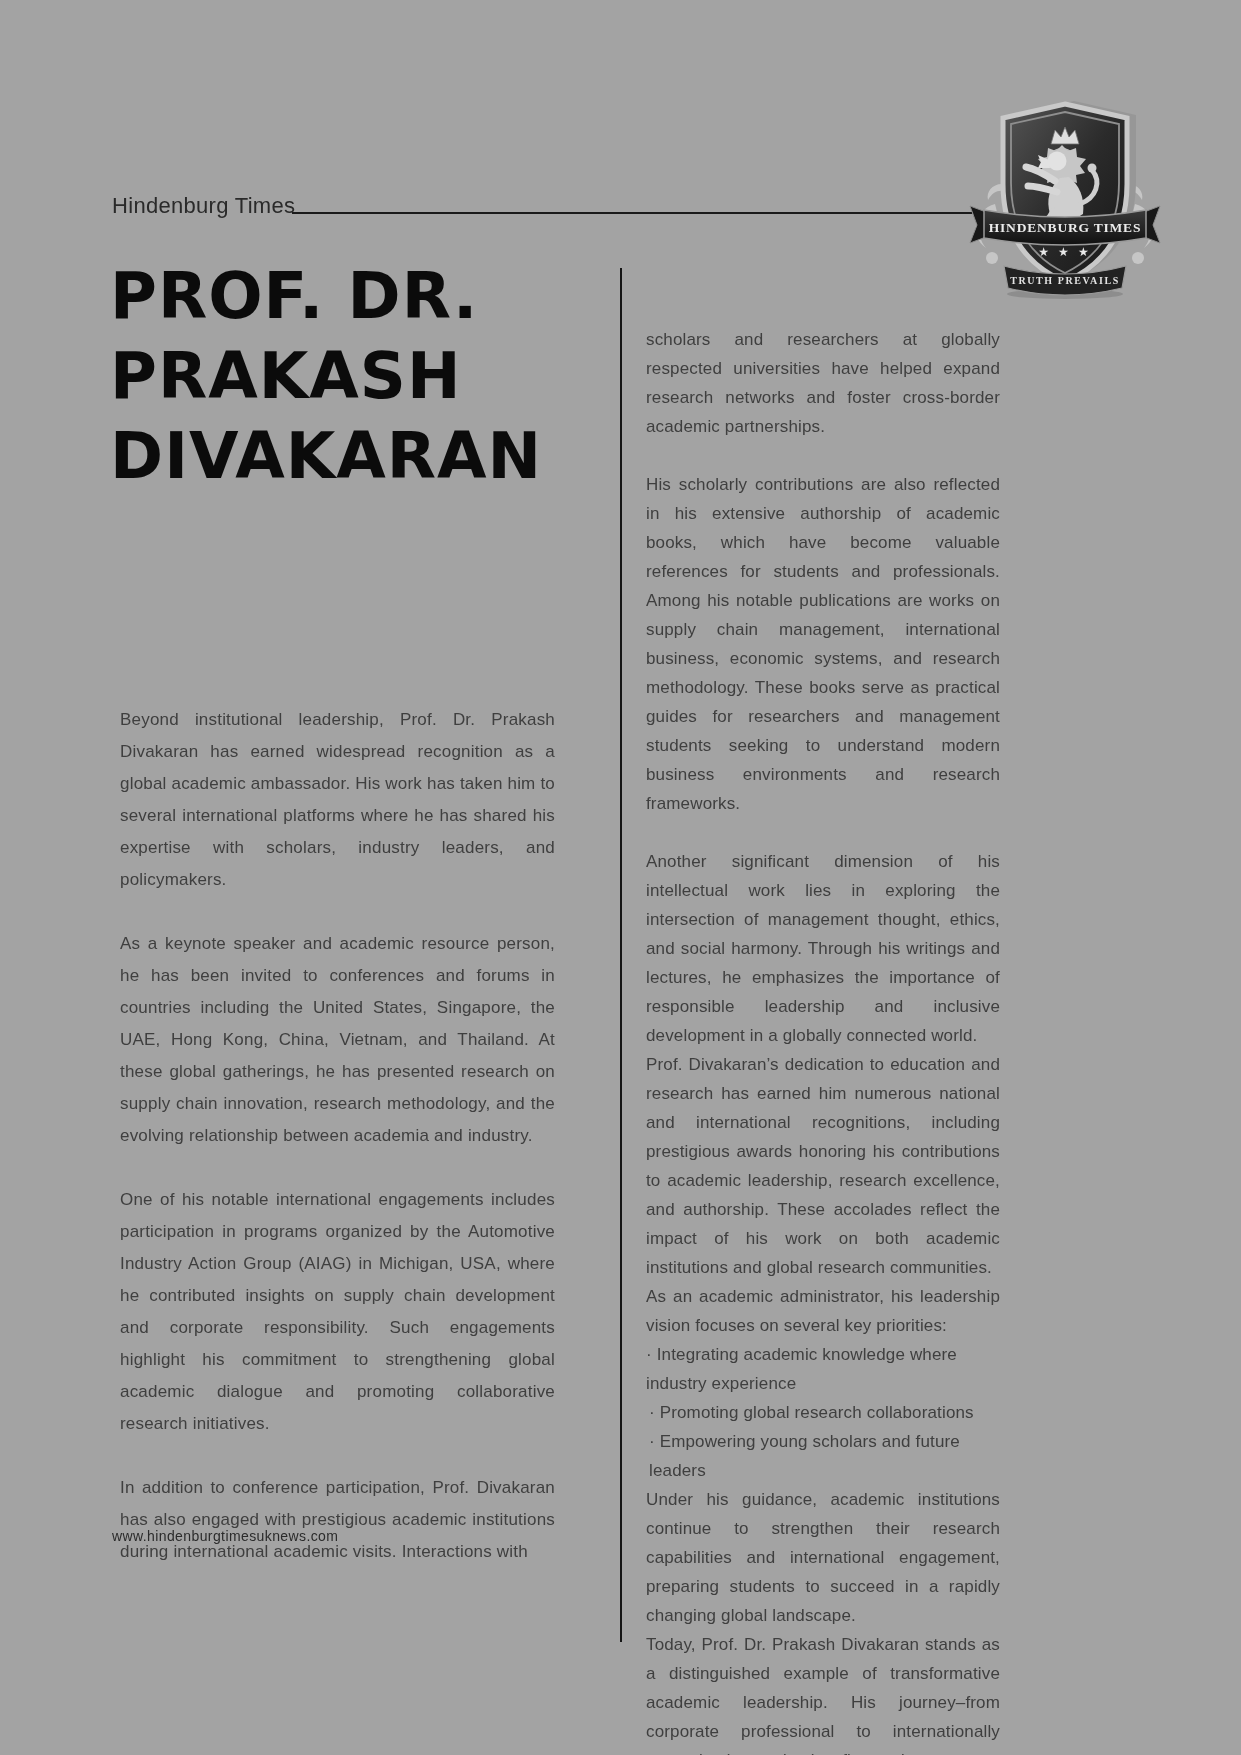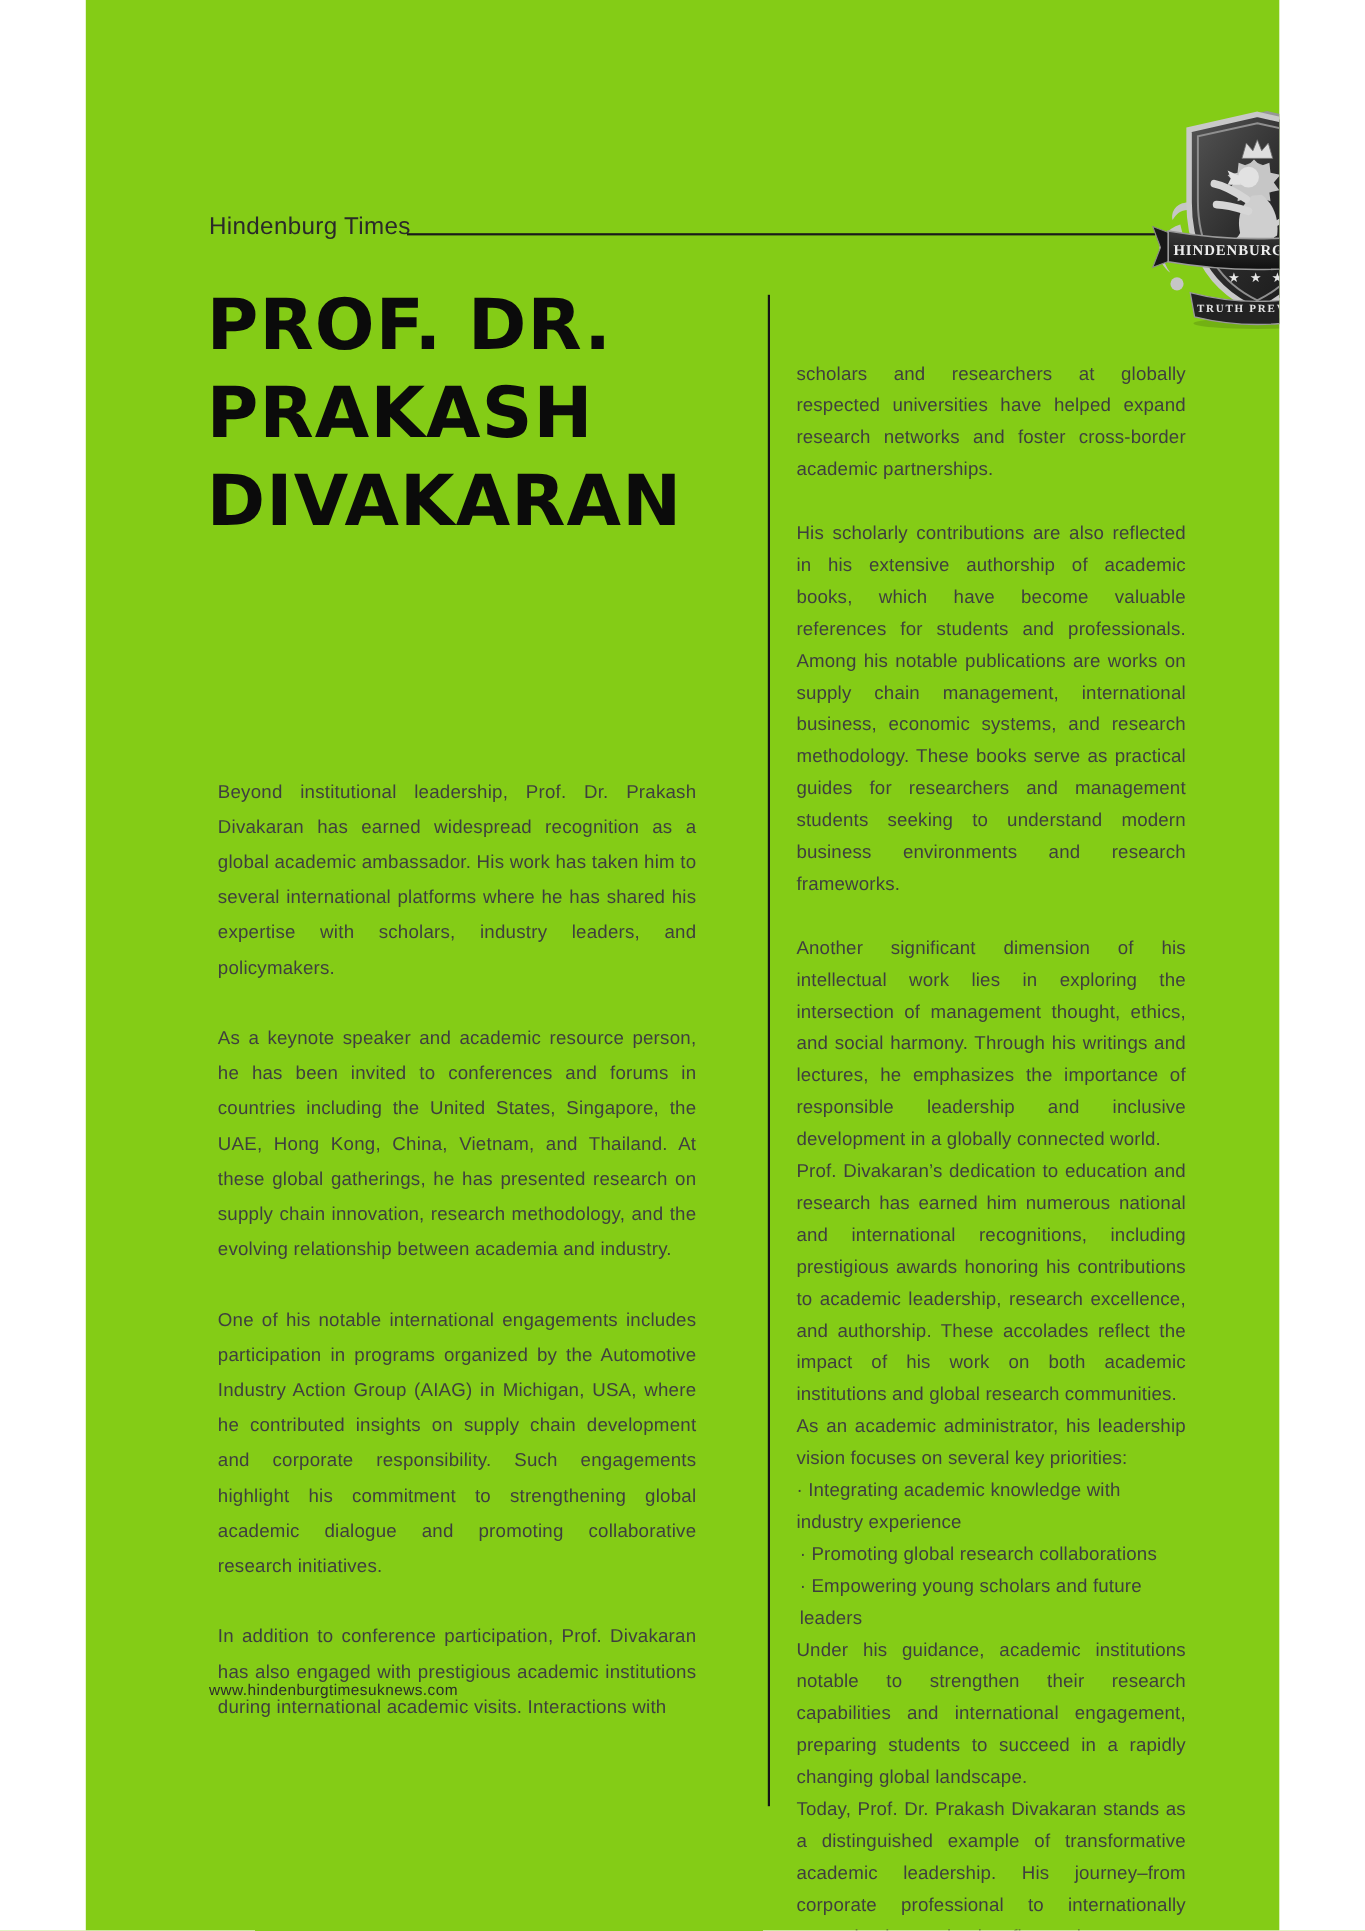--- a/index.html
+++ b/index.html
@@ -1,21 +1,21 @@
 <!DOCTYPE html>
 <html><head>
 <meta charset="utf-8">
 <style>
   * { margin:0; padding:0; box-sizing:border-box; }
   html,body { background:#ffffff; }
   .page {
     position:relative;
-    width:1085px; height:1755px;
+    width:1241px; height:1755px;
     margin:0 auto;
-    background:#84cc16;
+    background:#a3a3a3;
     overflow:hidden;
     font-family:"Liberation Sans", sans-serif;
   }
   .masthead {
     position:absolute; left:112px; top:193px;
     font-size:22px; color:#2a2a2a; letter-spacing:.3px;
   }
   .masthead-rule {
     position:absolute; left:292px; top:212px;
     width:680px; height:2px; background:#1a1a1a;
@@ -150,23 +150,23 @@
     <p>One of his notable international engagements includes participation in programs organized by the Automotive Industry Action Group (AIAG) in Michigan, USA, where he contributed insights on supply chain development and corporate responsibility. Such engagements highlight his commitment to strengthening global academic dialogue and promoting collaborative research initiatives.</p>
     <p>In addition to conference participation, Prof. Divakaran has also engaged with prestigious academic institutions during international academic visits. Interactions with</p>
   </div>
 
   <div class="right-col">
     <p class="spaced">scholars and researchers at globally respected universities have helped expand research networks and foster cross-border academic partnerships.</p>
     <p class="spaced">His scholarly contributions are also reflected in his extensive authorship of academic books, which have become valuable references for students and professionals. Among his notable publications are works on supply chain management, international business, economic systems, and research methodology. These books serve as practical guides for researchers and management students seeking to understand modern business environments and research frameworks.</p>
     <p>Another significant dimension of his intellectual work lies in exploring the intersection of management thought, ethics, and social harmony. Through his writings and lectures, he emphasizes the importance of responsible leadership and inclusive development in a globally connected world.</p>
     <p>Prof. Divakaran’s dedication to education and research has earned him numerous national and international recognitions, including prestigious awards honoring his contributions to academic leadership, research excellence, and authorship. These accolades reflect the impact of his work on both academic institutions and global research communities.</p>
     <p>As an academic administrator, his leadership vision focuses on several key priorities:</p>
-    <p class="bullet first">· Integrating academic knowledge with industry experience</p>
+    <p class="bullet first">· Integrating academic knowledge where industry experience</p>
     <p class="bullet">· Promoting global research collaborations</p>
     <p class="bullet">· Empowering young scholars and future leaders</p>
-    <p>Under his guidance, academic institutions notable to strengthen their research capabilities and international engagement, preparing students to succeed in a rapidly changing global landscape.</p>
+    <p>Under his guidance, academic institutions continue to strengthen their research capabilities and international engagement, preparing students to succeed in a rapidly changing global landscape.</p>
     <p>Today, Prof. Dr. Prakash Divakaran stands as a distinguished example of transformative academic leadership. His journey–from corporate professional to internationally recognized academic figure–demonstrates how vision, dedication, and scholarship can shape the future of education.</p>
 
   </div>
 
   <div class="site-url">www.hindenburgtimesuknews.com</div>
 
 </div>
 
 </body></html>

